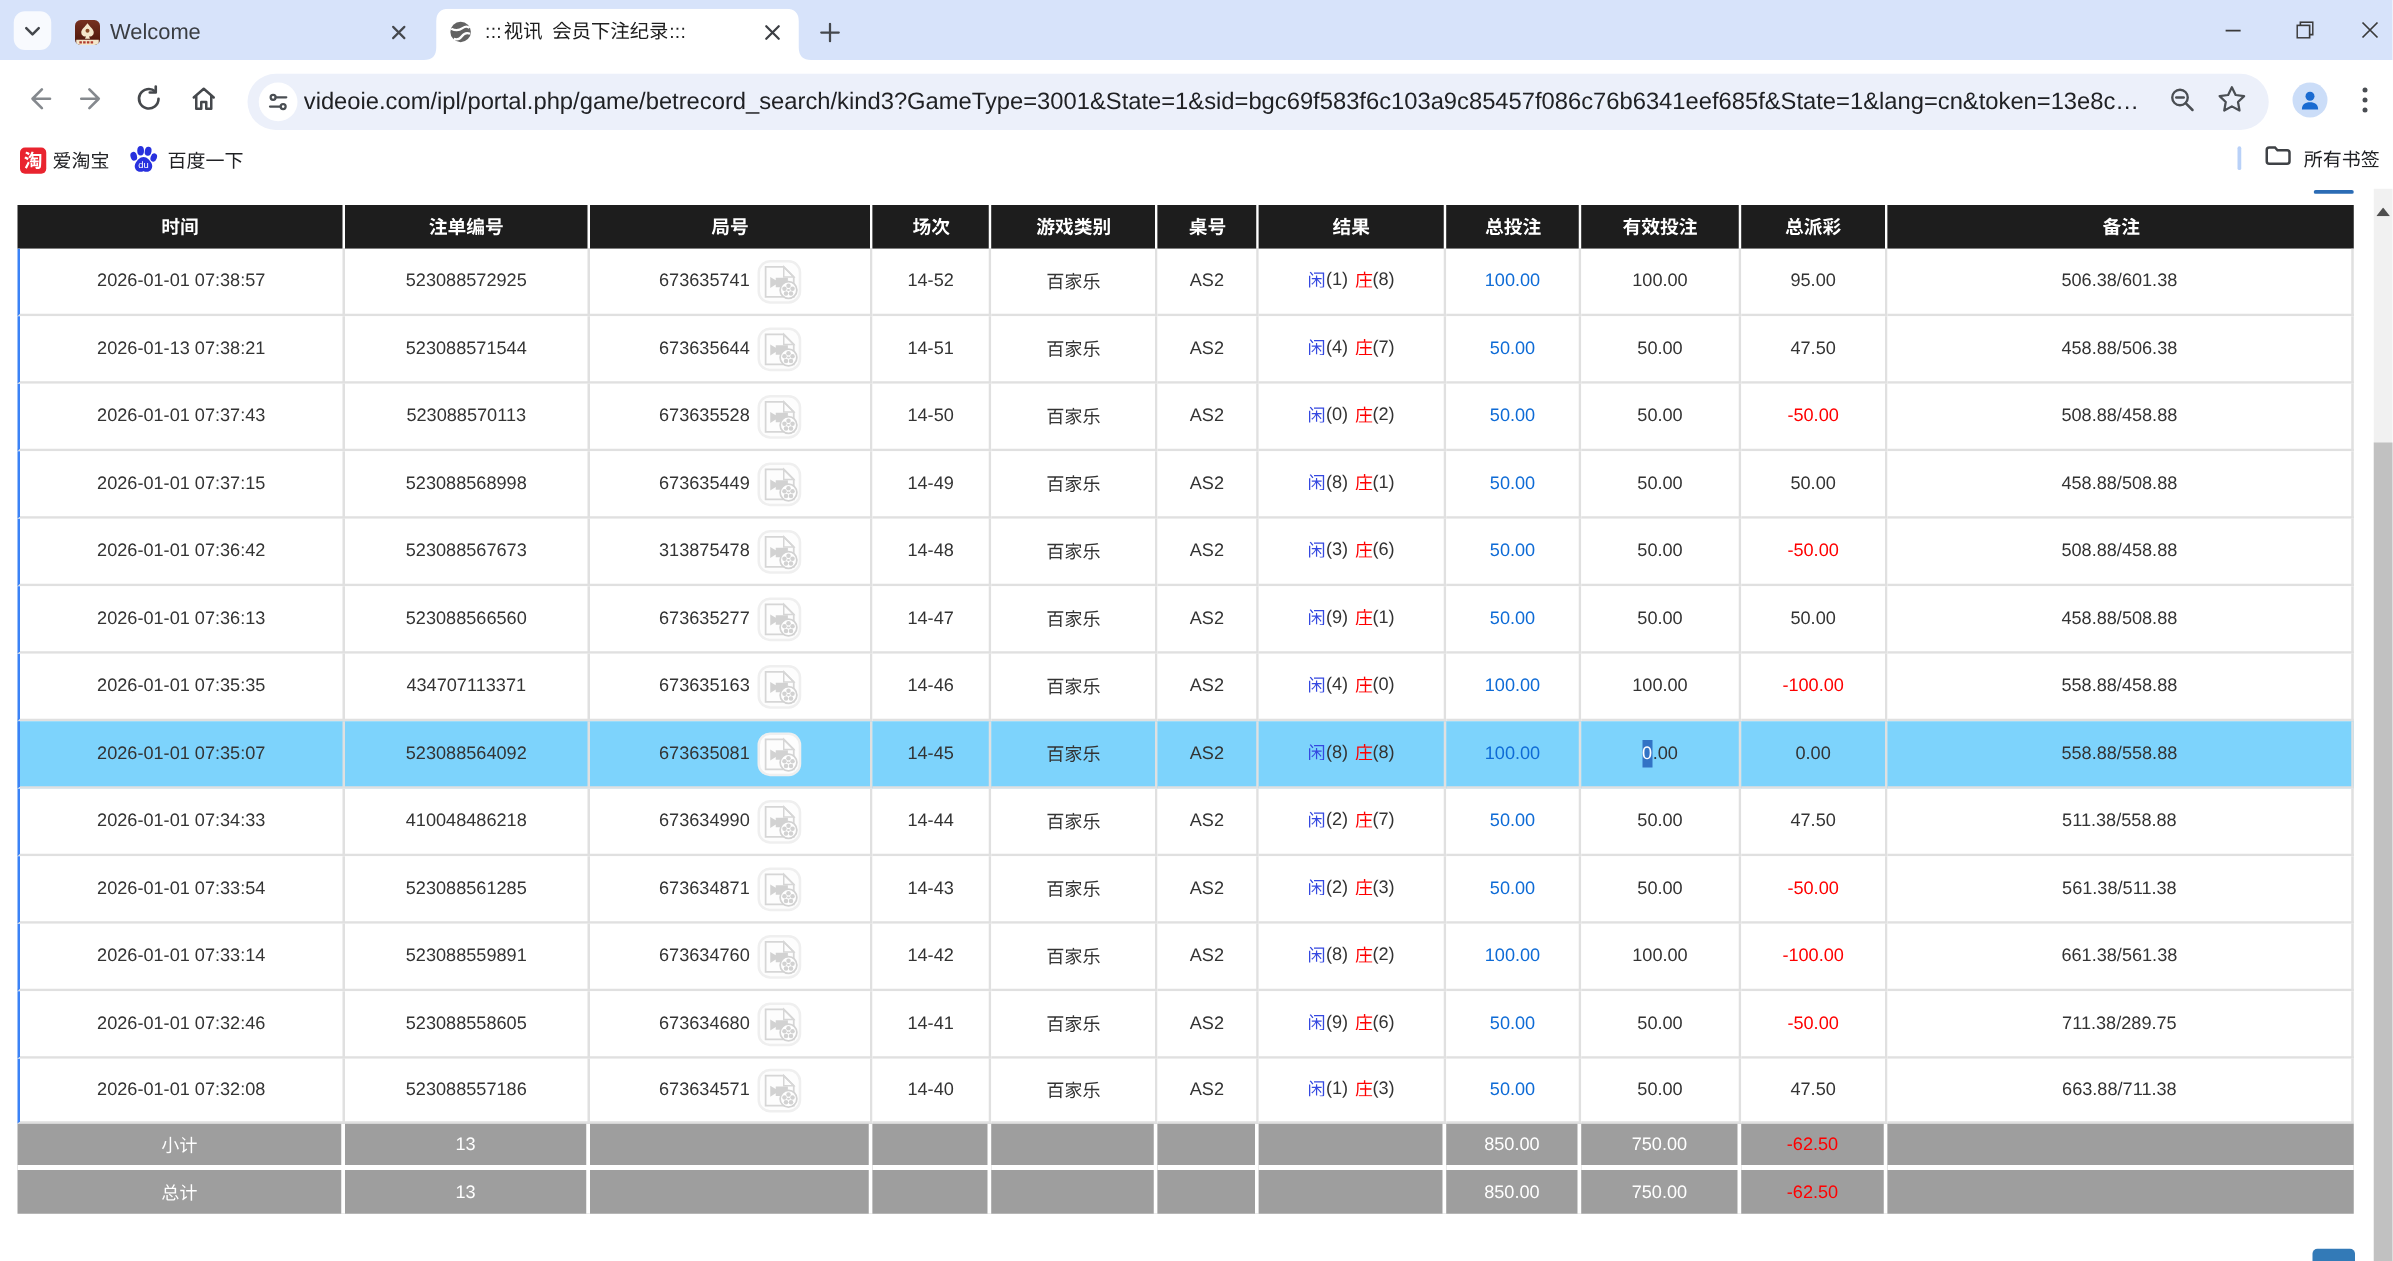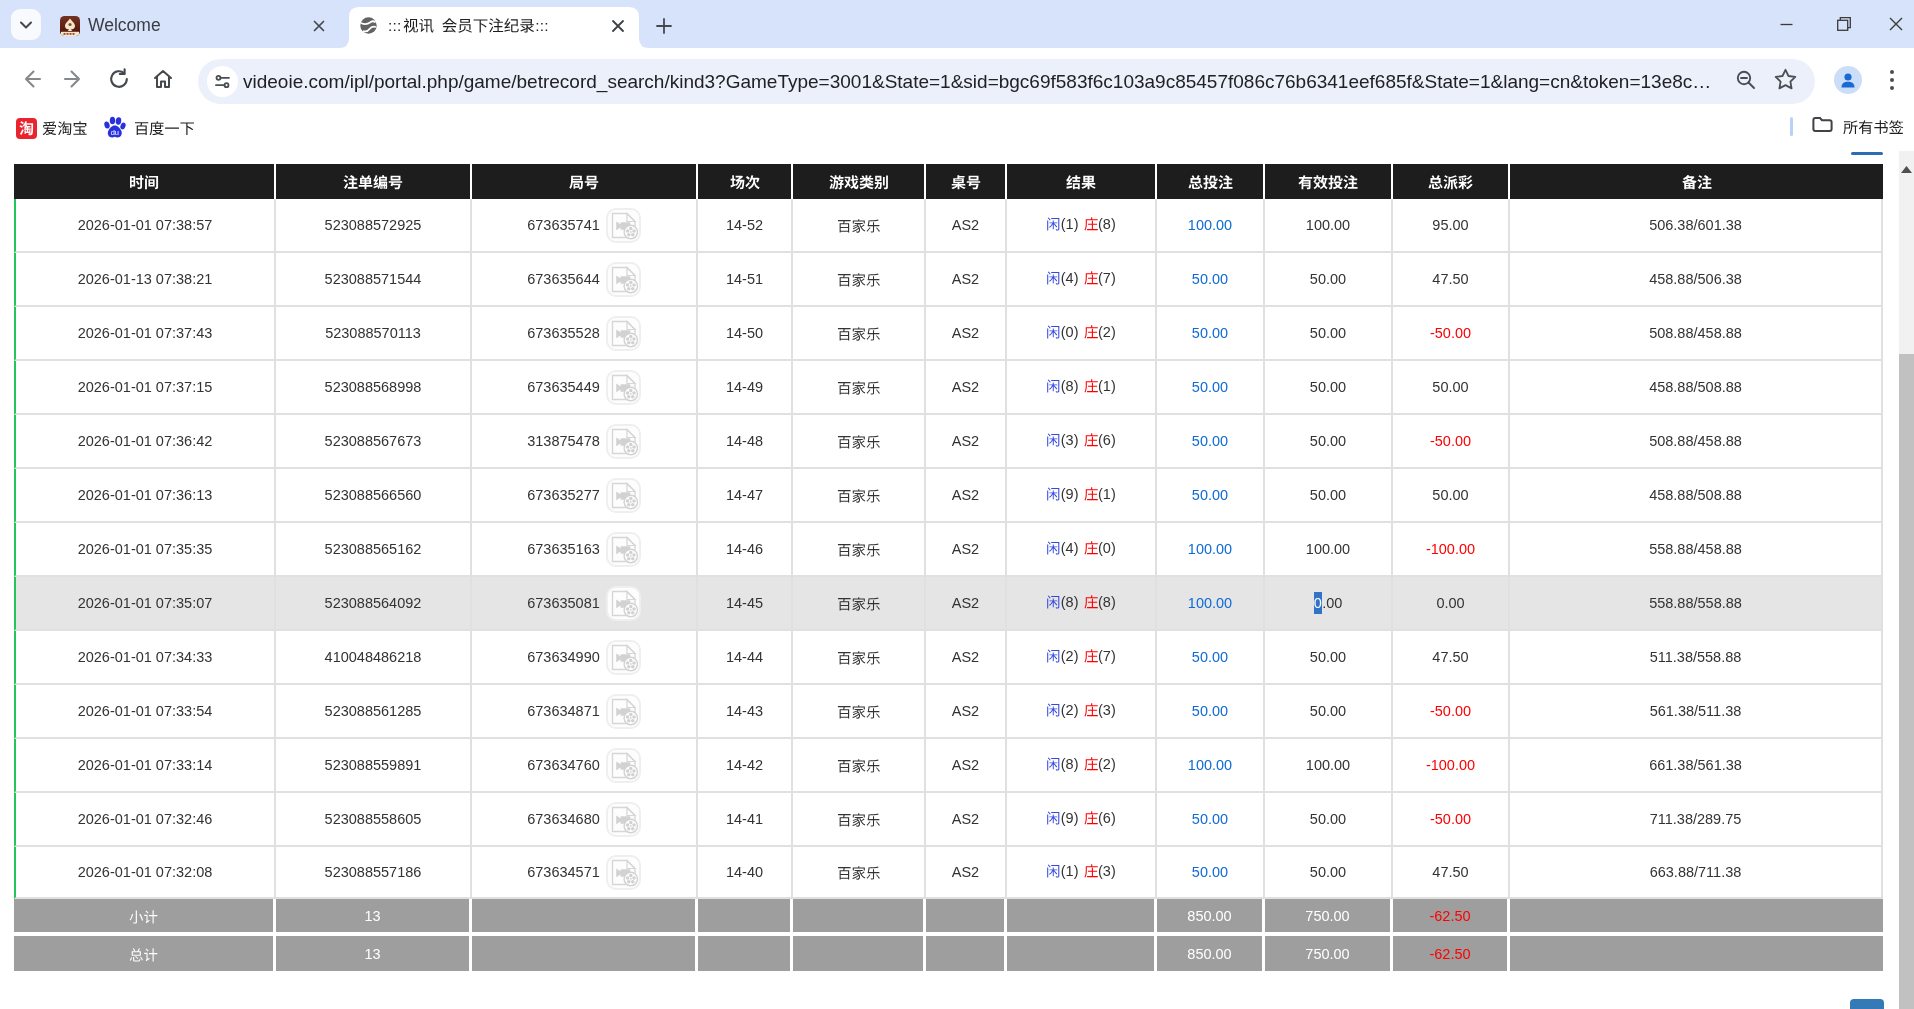--- a/index.html
+++ b/index.html
@@ -25,24 +25,24 @@
 .bktxt{position:absolute;top:0;height:38px;display:flex;align-items:center}
 #taoico{position:absolute;left:16px;top:118px;width:21px;height:21px;border-radius:4px;background:#e9242f;display:flex;align-items:center;justify-content:center}
 #bkdiv{position:absolute;left:1790px;top:116.5px;width:2.5px;height:19px;background:#b9d1f8;border-radius:2px}
 #blueline{position:absolute;left:1851px;top:151.5px;width:32px;height:3.5px;background:#2b6cb5;border-radius:2px}
 #bluebtn{position:absolute;left:1850px;top:999px;width:34px;height:10px;background:#337ab7;border-radius:4px 4px 0 0}
 #tbl{position:absolute;left:14px;top:164px;border-collapse:separate;border-spacing:0;table-layout:fixed;width:1869px;font-size:14.5px;color:#333}
 #tbl th{background:#1d1d1d;height:35px;border-right:2px solid #fff;padding:0;text-align:center;vertical-align:middle}
 #tbl th:last-child{border-right:none}
 #tbl td{height:54px;border-right:2px solid #e0e0e0;border-bottom:2px solid #e0e0e0;padding:0;text-align:center;vertical-align:middle;background:#fff}
 #tbl td:last-child{border-right:2px solid #e0e0e0}
-#tbl tbody td:first-child{border-left:2px solid #22c55e}
+#tbl tbody td:first-child{border-left:2px solid #3b82f6}
 #tbl tr.lastrow td{height:52px}
 #tbl tr.sum td:first-child{border-left:none}
-#tbl tr.yel td{background:#e5e5e5}
+#tbl tr.yel td{background:#7dd3fc}
 #tbl tr.sum td{background:#9e9e9e;color:#fff;border-right:3px solid #fff;border-bottom:4px solid #fff;height:37px}
 #tbl tr.sum td:last-child{border-right:none}
 #tbl tr.sum2 td{border-bottom:none;height:35px}
 .jucell{display:inline-flex;align-items:center;gap:6px}
 .vbtn{display:inline-flex;align-items:center;justify-content:center;width:35px;height:35px;border:2px solid #efefef;border-radius:10px;background:#fdfdfd}
 .resline{display:inline-flex;align-items:center}
 .resline .cg{margin-right:0px}
 .rsp{display:inline-block;width:5px}
 .sel{background:#3273c5;color:#fff;padding:3px 0.5px 3px 0}
 #scrollbar{position:absolute;left:1899px;top:151px;width:15px;height:858px;background:#f1f1f1}
@@ -448,21 +448,21 @@
             </svg>
             <span>(1)</span>
           </span></td>
         <td style="color:#0e6bd6">50.00</td>
         <td>50.00</td>
         <td>50.00</td>
         <td>458.88/508.88</td>
       </tr>
       <tr>
         <td>2026-01-01 07:35:35</td>
-        <td>523088565162</td>
+        <td>434707113371</td>
         <td><span class="jucell">
             <span>673635163</span>
             <span class="vbtn">
               <svg width="31" height="31" viewBox="0 0 31 31">
                 <use href="#vicon"></use>
               </svg>
             </span>
           </span></td>
         <td>14-46</td>
         <td><svg class="cg" width="43.5" height="13.9" viewBox="0 -860 3000 960">

